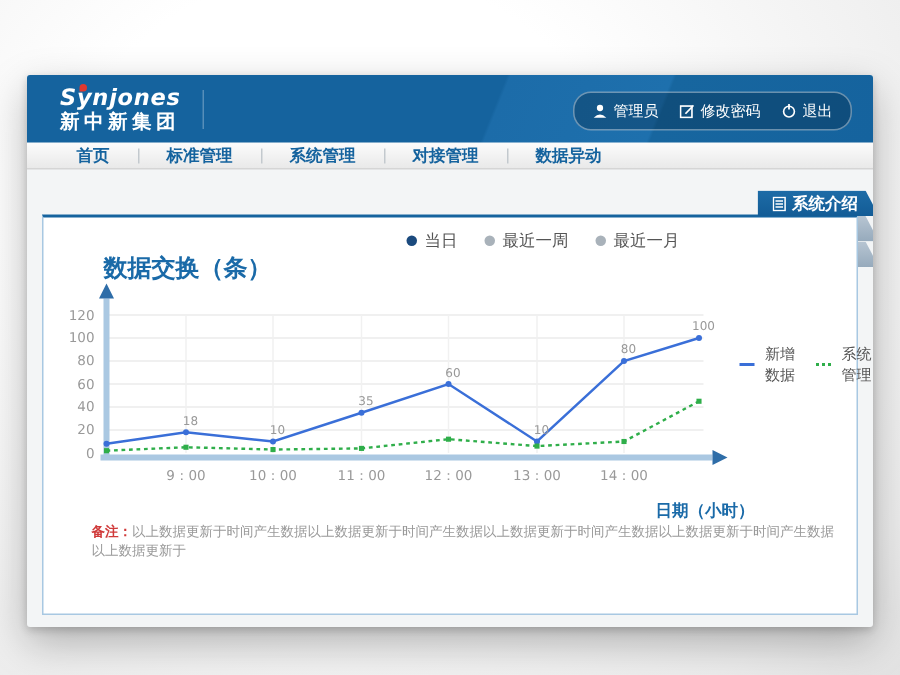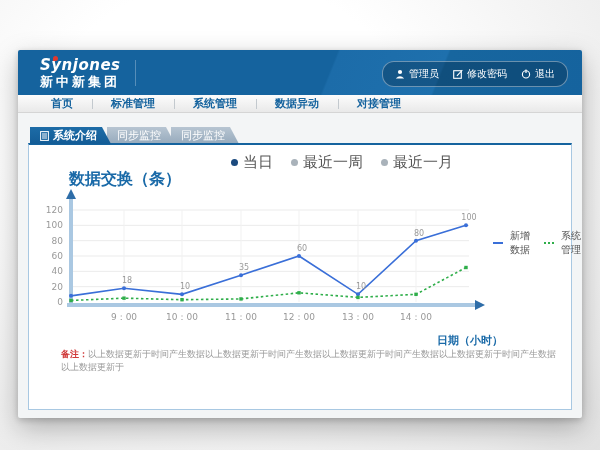--- a/index.html
+++ b/index.html
@@ -39,38 +39,38 @@
     border-bottom:1px solid #d5d5d5; display:flex; align-items:center; padding-left:14px;
   }
   .nav-item {
     font-size:11px; font-weight:bold; color:#15639e; padding:0 19px; cursor:pointer;
     position:relative; line-height:18px;
   }
   .nav-item + .nav-item::before {
     content:""; position:absolute; left:0; top:4px; width:1px; height:10px; background:#c3c9ce;
   }
   
-  .tabbar { display:flex; margin:14px 0 0 12px; height:17px; align-items:flex-end; }
+  .tabbar { display:flex; margin:14px 0 0 12px; height:17px; align-items:flex-end;flex-direction:column; }
   .tab {
     height:17px; line-height:17px; padding:0 14px 0 10px; font-size:11px; color:#fff;
     background:linear-gradient(#b7c5d2,#96aabc); cursor:pointer; display:flex; align-items:center; gap:4px;
     clip-path:polygon(0 0, calc(100% - 9px) 0, 100% 100%, 0 100%);
     margin-right:-4px; white-space:nowrap;
   }
   .tab.active { background:linear-gradient(#1d6ca7,#135c96); font-weight:bold; z-index:2; position:relative; }
   .tab .doc-ic { width:9px; height:10px; }
   
   .panel {
     position:absolute; left:10px; top:93px; width:544px; height:267px;
     background:#fff; border:1px solid #a8c8e2; border-top:2px solid #15639e;
   }
   .ylabel { position:absolute; left:40px; top:24px; font-size:16px; font-weight:bold; color:#1a6aa8; }
   .xlabel { position:absolute; left:408px; top:160px; font-size:11px; font-weight:bold; color:#1a6aa8;margin-top:28px; }
   .filters { position:absolute; top:8px; right:118px; display:flex; gap:18px; align-items:center; }
-  .radio { display:flex; align-items:center; gap:5px; font-size:15px; color:#555; cursor:pointer; }
+  .radio { display:flex; align-items:center; gap:5px; font-size:11px; color:#555; cursor:pointer; }
   .radio .dot { width:7px; height:7px; border-radius:50%; background:#a9b2ba; }
   .radio.sel .dot { background:#1b4a7e; }
   .legend { position:absolute; left:464px; top:84px; display:flex; flex-direction:row; gap:14px; }
   .leg-row { display:flex; align-items:center; gap:7px; font-size:10px; color:#555; }
   .leg-line { width:20px; border-top-width:2px; height:0; }
   #chart-svg { position:absolute; left:0; top:0; }
   .note { position:absolute; left:32px; top:203px; font-size:9px; color:#999; width:500px; }
   .note .red { color:#d03a3a; font-weight:bold; }
 </style>
 </head>
@@ -108,22 +108,22 @@
           </svg>
         <span>退出</span>
       </span>
     </div>
   </div>
 
   <div class="nav">
     <div class="nav-item">首页</div>
     <div class="nav-item">标准管理</div>
     <div class="nav-item">系统管理</div>
+    <div class="nav-item">对接管理</div>
     <div class="nav-item">数据异动</div>
-    <div class="nav-item">对接管理</div>
   </div>
 
   <div class="tabbar">
     <div class="tab active">
       <svg class="doc-ic" viewBox="0 0 9 10">
           <rect x="0.6" y="0.6" width="7.8" height="8.8" fill="none" stroke="#fff" stroke-width="1"></rect>
           <line x1="2" y1="3" x2="7" y2="3" stroke="#fff"></line>
           <line x1="2" y1="5" x2="7" y2="5" stroke="#fff"></line>
           <line x1="2" y1="7" x2="7" y2="7" stroke="#fff"></line>
         </svg>

